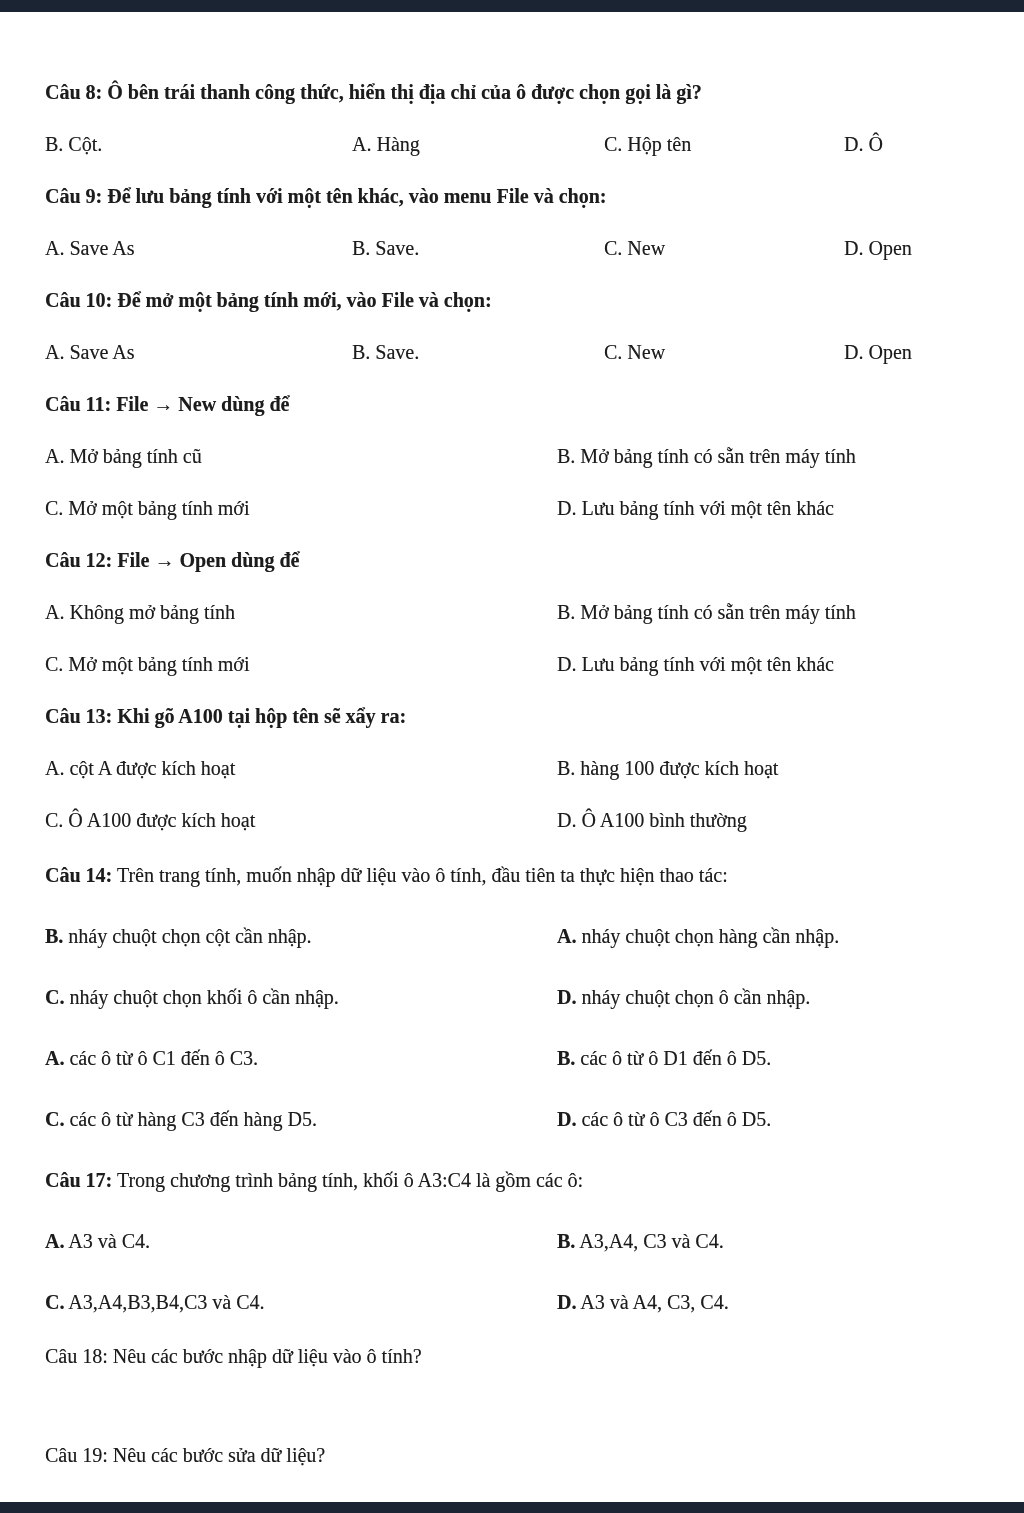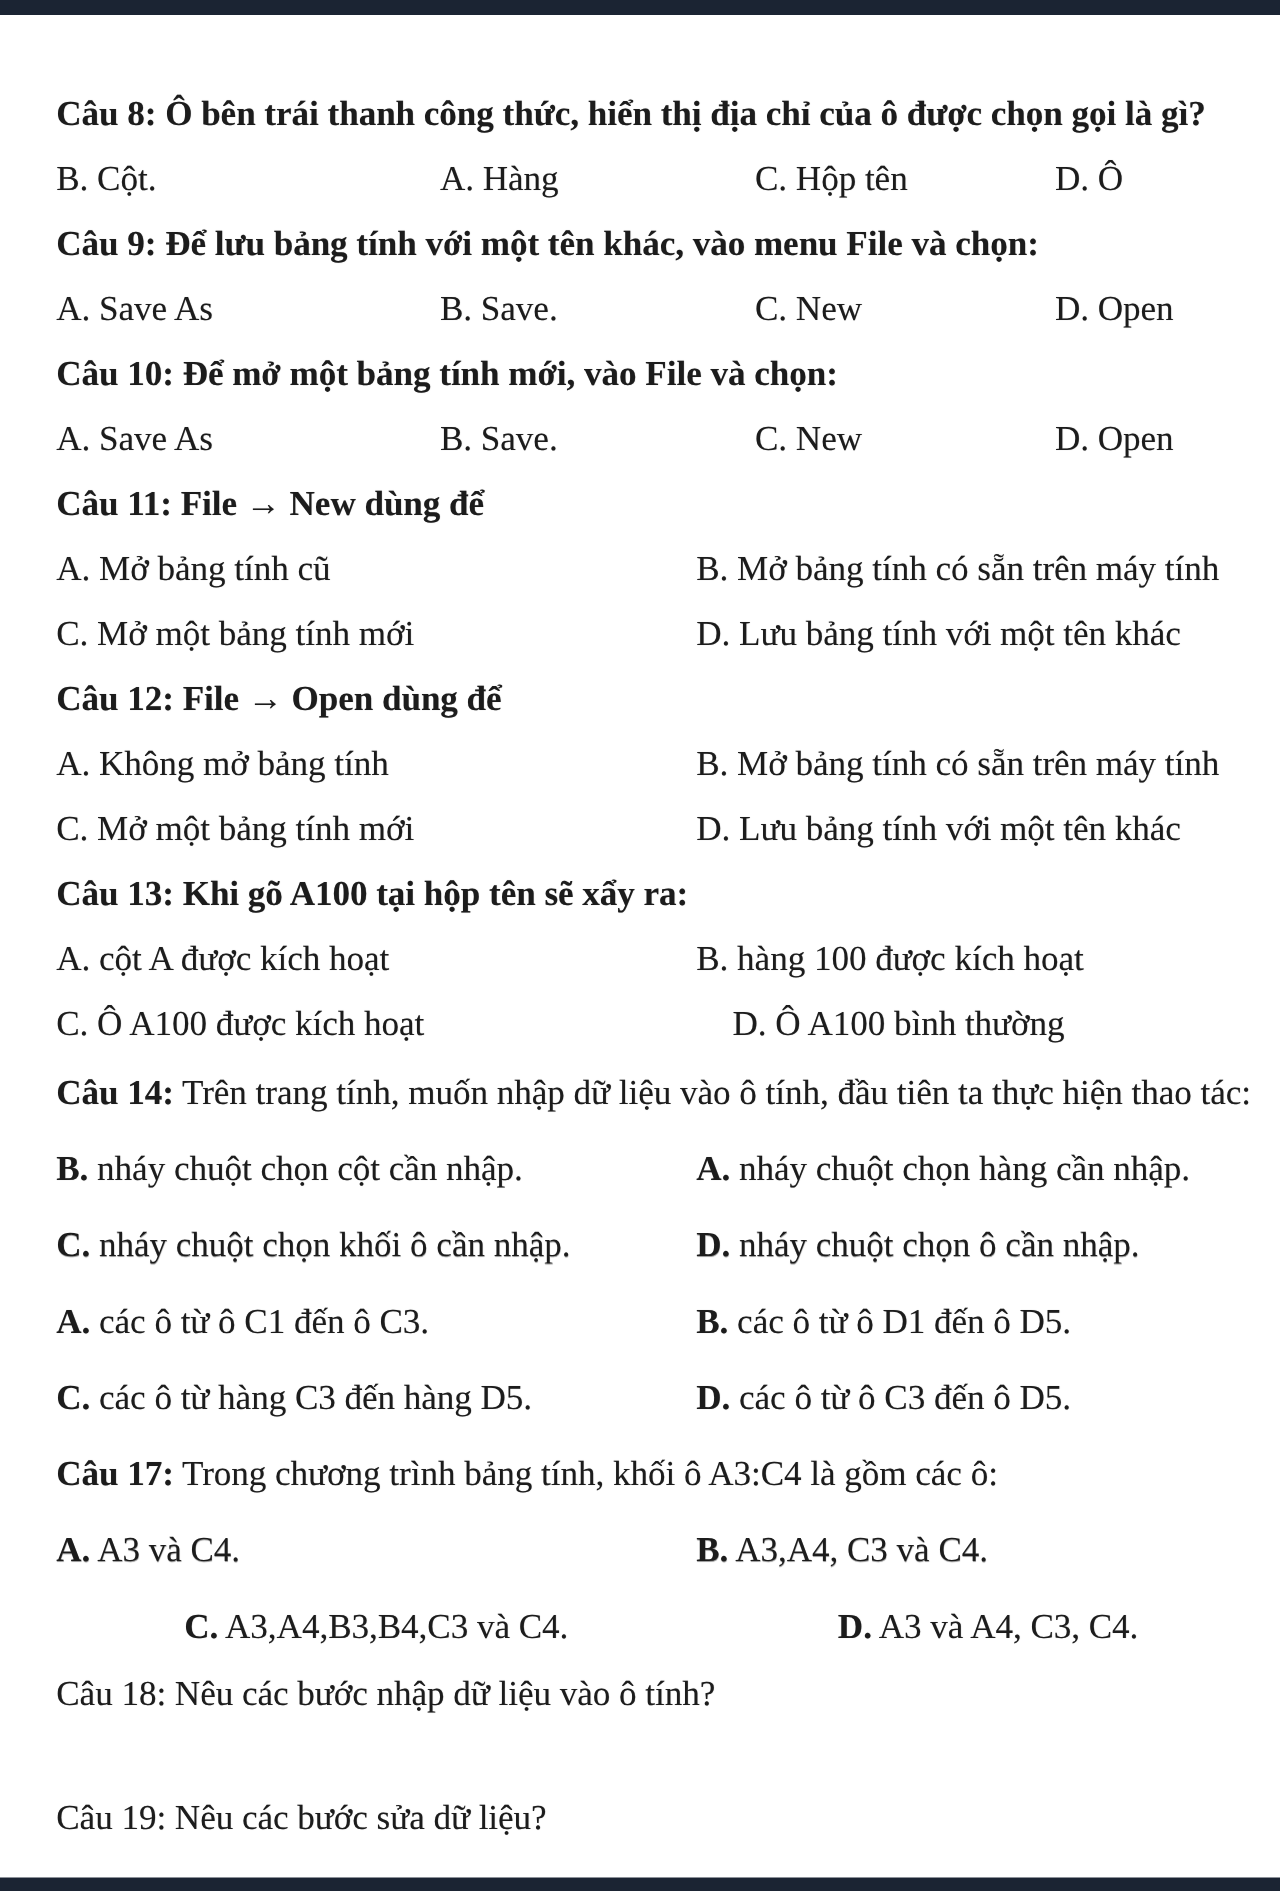--- a/index.html
+++ b/index.html
@@ -14,26 +14,26 @@
   .edge-bar {
     position:absolute; left:0; width:1024px; background:#1b2433;
   }
   .edge-bar.top { top:0; height:12px; }
   .edge-bar.bottom { bottom:0; height:11px; }
   .content {
     position:absolute; top:75px; left:45px; width:979px;
     text-shadow:0.2px 0.2px 0.6px rgba(0,0,0,0.4);
   }
   .line {
-    font-size:28px; line-height:34px; margin-bottom:18px;
+    font-size:20px; line-height:34px; margin-bottom:18px;
     white-space:nowrap;
   }
-  .mb-21 { margin-bottom:21px;gap:29px; }
+  .mb-21 { margin-bottom:21px; }
   .mb-27 { margin-bottom:27px; }
-  .mb-20 { margin-bottom:20px;text-align:center; }
+  .mb-20 { margin-bottom:20px; }
   .mb-44 { margin-bottom:65px; }
   .q-bold { font-weight:bold; }
   .qlabel-bold .qlabel { font-weight:bold; }
   .row4 { display:grid; grid-template-columns:307px 252px 240px 1fr; }
   .grid2 { display:grid; grid-template-columns:512px 1fr; }
   .bold-ltr .ltr { font-weight:bold; }
   .opt { white-space:nowrap; }
 </style>
 </head>
 <body>

